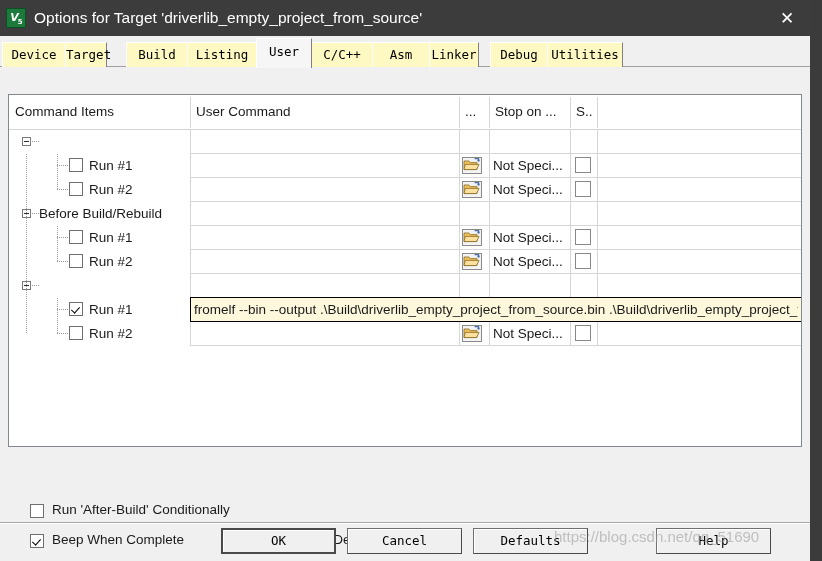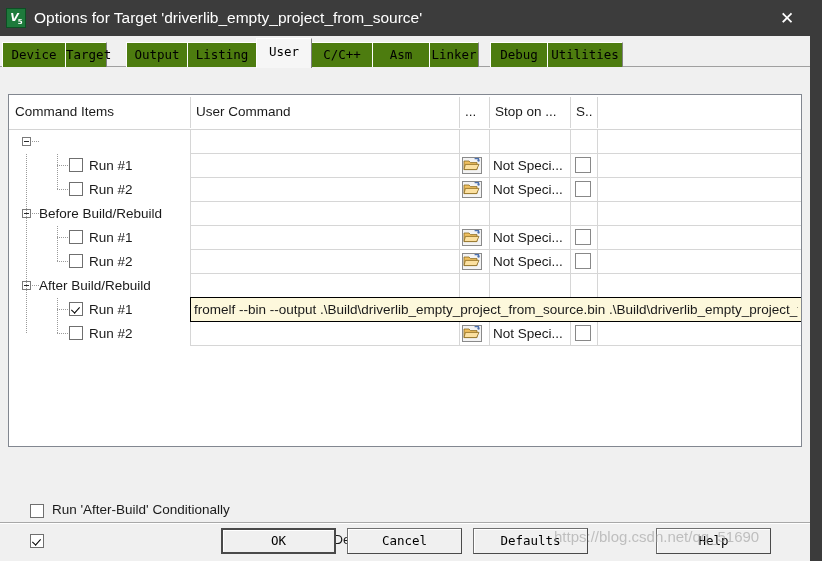--- a/index.html
+++ b/index.html
@@ -81,21 +81,21 @@
     left: 0; top: 36px;
     width: 810px; height: 31px;
     background: #f0f0f0;
     border-bottom: 1px solid #a0a0a0;
     box-sizing: border-box;
   }
   .tab {
     position: absolute;
     top: 6px;
     height: 25px;
-    background: #4d7c0f;
+    background: #fef9c3;
     border-left: 1px solid #ffffff;
     border-top: 1px solid #ffffff;
     border-right: 1px solid #808080;
     box-sizing: border-box;
     font-family: "DejaVu Sans Mono", monospace;
     font-size: 12.5px;
     line-height: 23px;
     text-align: center;
     color: #000000;
     cursor: default;
@@ -357,21 +357,21 @@
 
   <div id="titlebar">
     <div id="app-icon"><span class="vtxt">V</span><span class="vsub">5</span></div>
     <div id="title-text">Options for Target 'driverlib_empty_project_from_source'</div>
     <div id="close-btn">✕</div>
   </div>
 
   <div id="tabstrip">
       <div class="tab" style="left: 2px; width: 64px;"><span>Device</span></div>
       <div class="tab" style="left: 65px; width: 42px;"><span>Target</span></div>
-      <div class="tab" style="left: 126px; width: 62px;"><span>Output</span></div>
+      <div class="tab" style="left: 126px; width: 62px;"><span>Build</span></div>
       <div class="tab" style="left: 187px; width: 70px;"><span>Listing</span></div>
       <div class="tab selected" style="left: 256px; width: 56px;"><span>User</span></div>
       <div class="tab" style="left: 311px; width: 62px;"><span>C/C++</span></div>
       <div class="tab" style="left: 372px; width: 58px;"><span>Asm</span></div>
       <div class="tab" style="left: 429px; width: 50px;"><span>Linker</span></div>
       <div class="tab" style="left: 490px; width: 58px;"><span>Debug</span></div>
       <div class="tab" style="left: 547px; width: 76px;"><span>Utilities</span></div>
     </div>
 
   <div id="client">
@@ -511,21 +511,20 @@
           <div class="grow">
             <div class="cell-border-v" style="left: 181px;"></div>
             <div class="cell-border-v" style="left: 450px;"></div>
             <div class="cell-border-v" style="left: 480px;"></div>
             <div class="cell-border-v" style="left: 561px;"></div>
             <div class="cell-border-v" style="left: 588px;"></div>
             <div class="cell-border-h"></div>
             <div class="expander" style="left: 13px; top: 7px;"></div>
             <div class="dotline-h" style="left: 23px; top: 11px; width: 7px;"></div>
             <div class="dotline-v" style="left: 17px; top: 0px; height: 24px;"></div>
-            <div class="tree-label" style="left: 30px;">After Build/Rebuild</div>
           </div>
           <div class="grow">
             <div class="cell-border-v" style="left: 181px;"></div>
             <div class="cell-border-v" style="left: 450px;"></div>
             <div class="cell-border-v" style="left: 480px;"></div>
             <div class="cell-border-v" style="left: 561px;"></div>
             <div class="cell-border-v" style="left: 588px;"></div>
             <div class="cell-border-h"></div>
             <div class="tcheck checked" style="left: 60px; top: 4px;"></div>
             <div class="dotline-h" style="left: 48px; top: 11px; width: 12px;"></div>
@@ -563,20 +562,21 @@
       </div>
     </div>
 
     <div class="optrow" style="left:30px; top:435px; padding-left:22px;">
       <span class="optbox" style="left:0; top:2px;"></span>
       <span>Run 'After-Build' Conditionally</span>
     </div>
 
     <div class="optrow" style="left:30px; top:465px; padding-left:22px;">
       <span class="optbox checked" style="left:0; top:2px;"></span>
+      <span>Beep When Complete</span>
     </div>
 
     <div class="optrow" style="left:279px; top:465px; padding-left:22px;">
       <span class="optbox" style="left:0; top:2px;"></span>
       <span>Start Debugging</span>
     </div>
 
     <div id="footer-sep"></div>
 
     <div class="dlgbtn default" style="left:221px; width:115px;">OK</div>

